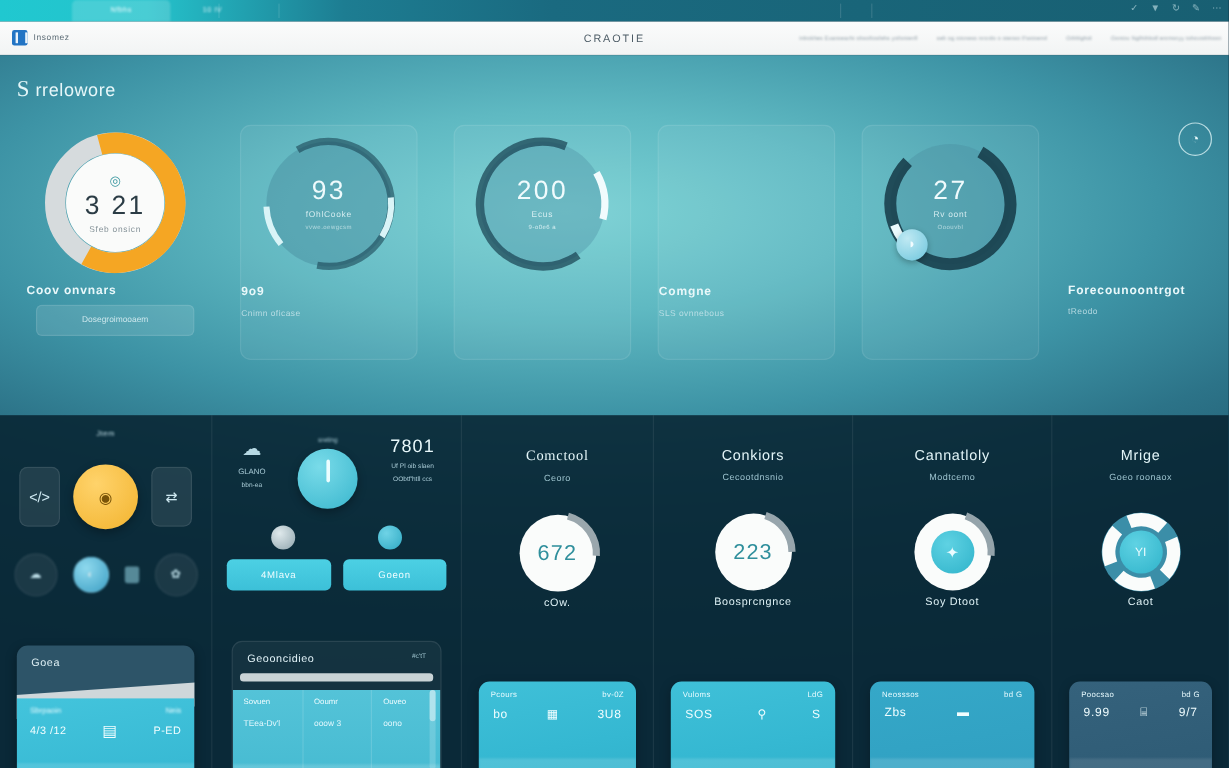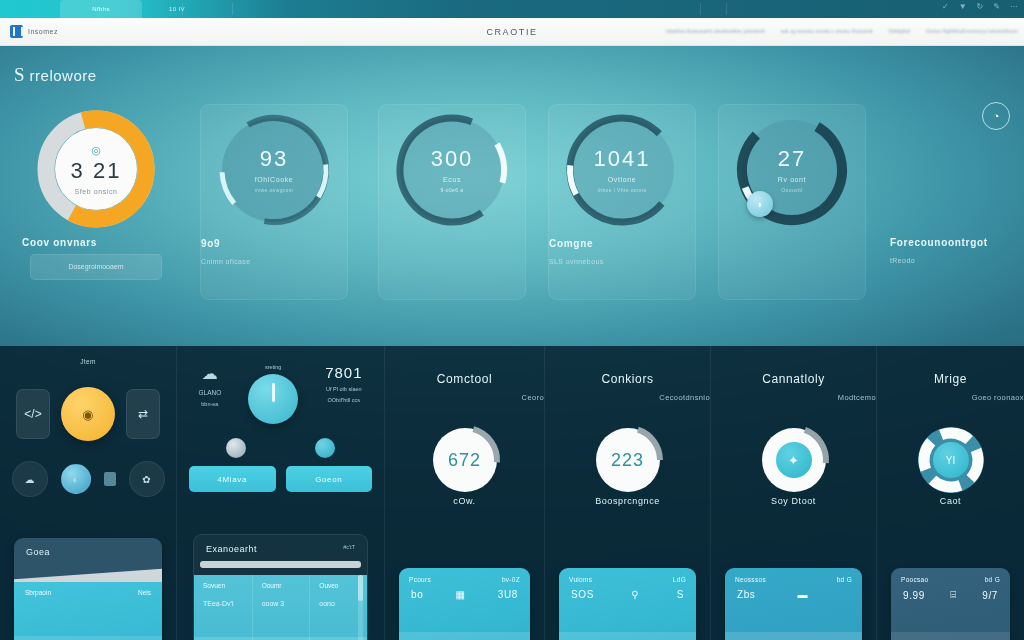--- a/index.html
+++ b/index.html
@@ -109,21 +109,21 @@
     box-shadow: 0 2px 5px rgba(0,0,0,.28); display:flex; align-items:center; justify-content:center;
     color:#f2fcff; font-size:11px; filter: blur(.45px);
   }
 
   
   .grid { position:absolute; left:0; top:300px; width:1024px; height:340px; background: rgba(8,36,50,.88); }
   .col { position:absolute; top:0; height:340px; border-left:1px solid rgba(255,255,255,.07); }
   .col:first-child { border-left:none; }
 
   .ctitle { text-align:center; font-size:12px; color:#e3f5f8; letter-spacing:.6px; filter: blur(.5px); }
-  .csub   { text-align:right; font-size:7.5px; color:#9dc3ce; letter-spacing:.4px; margin-top:7px; filter: blur(.6px); }
+  .csub   { text-align:center; font-size:7.5px; color:#9dc3ce; letter-spacing:.4px; margin-top:7px; filter: blur(.6px); }
 
   .dial { position:relative; margin:22px auto 0; width:72px; height:72px; filter: blur(.45px); }
   .dial svg { width:72px; height:72px; }
   .dial .dv {
     position:absolute; inset:0; display:flex; align-items:center; justify-content:center;
     font-size:18px; letter-spacing:1px; color:#2f8f9c; filter: blur(.35px);
   }
   .dial .core {
     position:absolute; left:50%; top:50%; transform:translate(-50%,-50%);
     width:36px; height:36px; border-radius:50%;
@@ -339,40 +339,28 @@
         </div>
 
         <div class="gcard panel" style="left:378px;">
           <div class="gwrap">
             <svg class="gsvg" viewBox="0 0 118 118">
               <circle cx="59" cy="59" r="52" fill="rgba(84,153,170,.45)"></circle>
               <circle cx="59" cy="59" r="52" fill="none" stroke="rgba(24,64,80,.7)" stroke-width="7" stroke-dasharray="215 112" transform="rotate(55 59 59)"></circle>
               <circle cx="59" cy="59" r="52" fill="none" stroke="#f1fbfd" stroke-width="6" stroke-dasharray="40 287" transform="rotate(-30 59 59)"></circle>
             </svg>
             <div class="gcenter" style="color:#f0fbfd;">
-              <div class="gval">300</div>
+              <div class="gval">200</div>
               <div class="gsub">Ecus</div>
               <div class="gsub2" style="opacity:.8;">9-o0e6 a</div>
             </div>
           </div>
         </div>
 
         <div class="gcard panel" style="left:548px;">
-          <div class="gwrap">
-            <svg class="gsvg" viewBox="0 0 118 118">
-              <circle cx="59" cy="59" r="52" fill="rgba(84,153,170,.42)"></circle>
-              <circle cx="59" cy="59" r="52" fill="none" stroke="rgba(22,60,76,.7)" stroke-width="7" stroke-dasharray="250 77" transform="rotate(40 59 59)"></circle>
-              <circle cx="59" cy="59" r="52" fill="none" stroke="#f1fbfd" stroke-width="6" stroke-dasharray="30 297" transform="rotate(152 59 59)"></circle>
-            </svg>
-            <div class="gcenter" style="color:#f0fbfd;">
-              <div class="gval">1041</div>
-              <div class="gsub">Ovtlone</div>
-              <div class="gsub2">thhoe  l   Vhte oonne</div>
-            </div>
-          </div>
           <div class="gcap">
             <div class="t1">Comgne</div>
             <div class="t2">SLS ovnnebous</div>
           </div>
         </div>
 
         <div class="gcard panel" style="left:718px;">
           <div class="gwrap">
             <svg class="gsvg" viewBox="0 0 118 118">
               <circle cx="59" cy="59" r="50" fill="rgba(74,142,160,.4)"></circle>
@@ -414,20 +402,25 @@
           <div class="chip">✿</div>
         </div>
         <div class="foldcard">
           <div class="fc-h">Goea</div>
           <div class="sheet"></div>
           <div class="body">
             <div class="r1">
               <span>Sbrpaoin</span>
               <span>Neis</span>
             </div>
+            <div class="r2">
+              <span>4/3 /12</span>
+              <span style="font-size:13px;">▤</span>
+              <span>P-ED</span>
+            </div>
             <div class="r3">
               
               
               
             </div>
           </div>
         </div>
       </div>
 
       <div class="col" style="left:176px;width:208px;">
@@ -452,21 +445,21 @@
         <div class="toggles">
           <div class="tgl off"></div>
           <div class="tgl on"></div>
         </div>
         <div class="btnrow">
           <div class="btn">4Mlava</div>
           <div class="btn">Goeon</div>
         </div>
         <div class="tblcard">
           <div class="th">
-            <span class="a">Exanoearht</span>
+            <span class="a">Geooncidieo</span>
             <span class="b">#c'tT</span>
           </div>
           <div class="bar"></div>
           <div class="grid3">
             <div class="g3c">
               <div class="h">Sovuen</div>
               <div class="v">TEea-Dv'l</div>
             </div>
             <div class="g3c">
               <div class="h">Ooumr</div>
@@ -482,21 +475,21 @@
               
             </div>
           </div>
           <div class="scroll">
               <i></i>
             </div>
         </div>
       </div>
 
       <div class="col" style="left:384px;width:160px;">
-        <div class="ctitle" style="margin-top:26px;">Comctool</div>
+        <div class="ctitle" style="margin-top:26px;font-family:Liberation Serif, serif;">Comctool</div>
         <div class="csub">Ceoro</div>
         <div class="dial">
           <svg viewBox="0 0 72 72">
             <circle cx="36" cy="36" r="32" fill="#fafcfb"></circle>
             <circle cx="36" cy="36" r="32" fill="none" stroke="#9aa7ad" stroke-width="6" stroke-dasharray="44 157" transform="rotate(-75 36 36)"></circle>
           </svg>
           <div class="dv">672</div>
         </div>
         <div class="clabel">cOw.</div>
         <div class="minicard">

